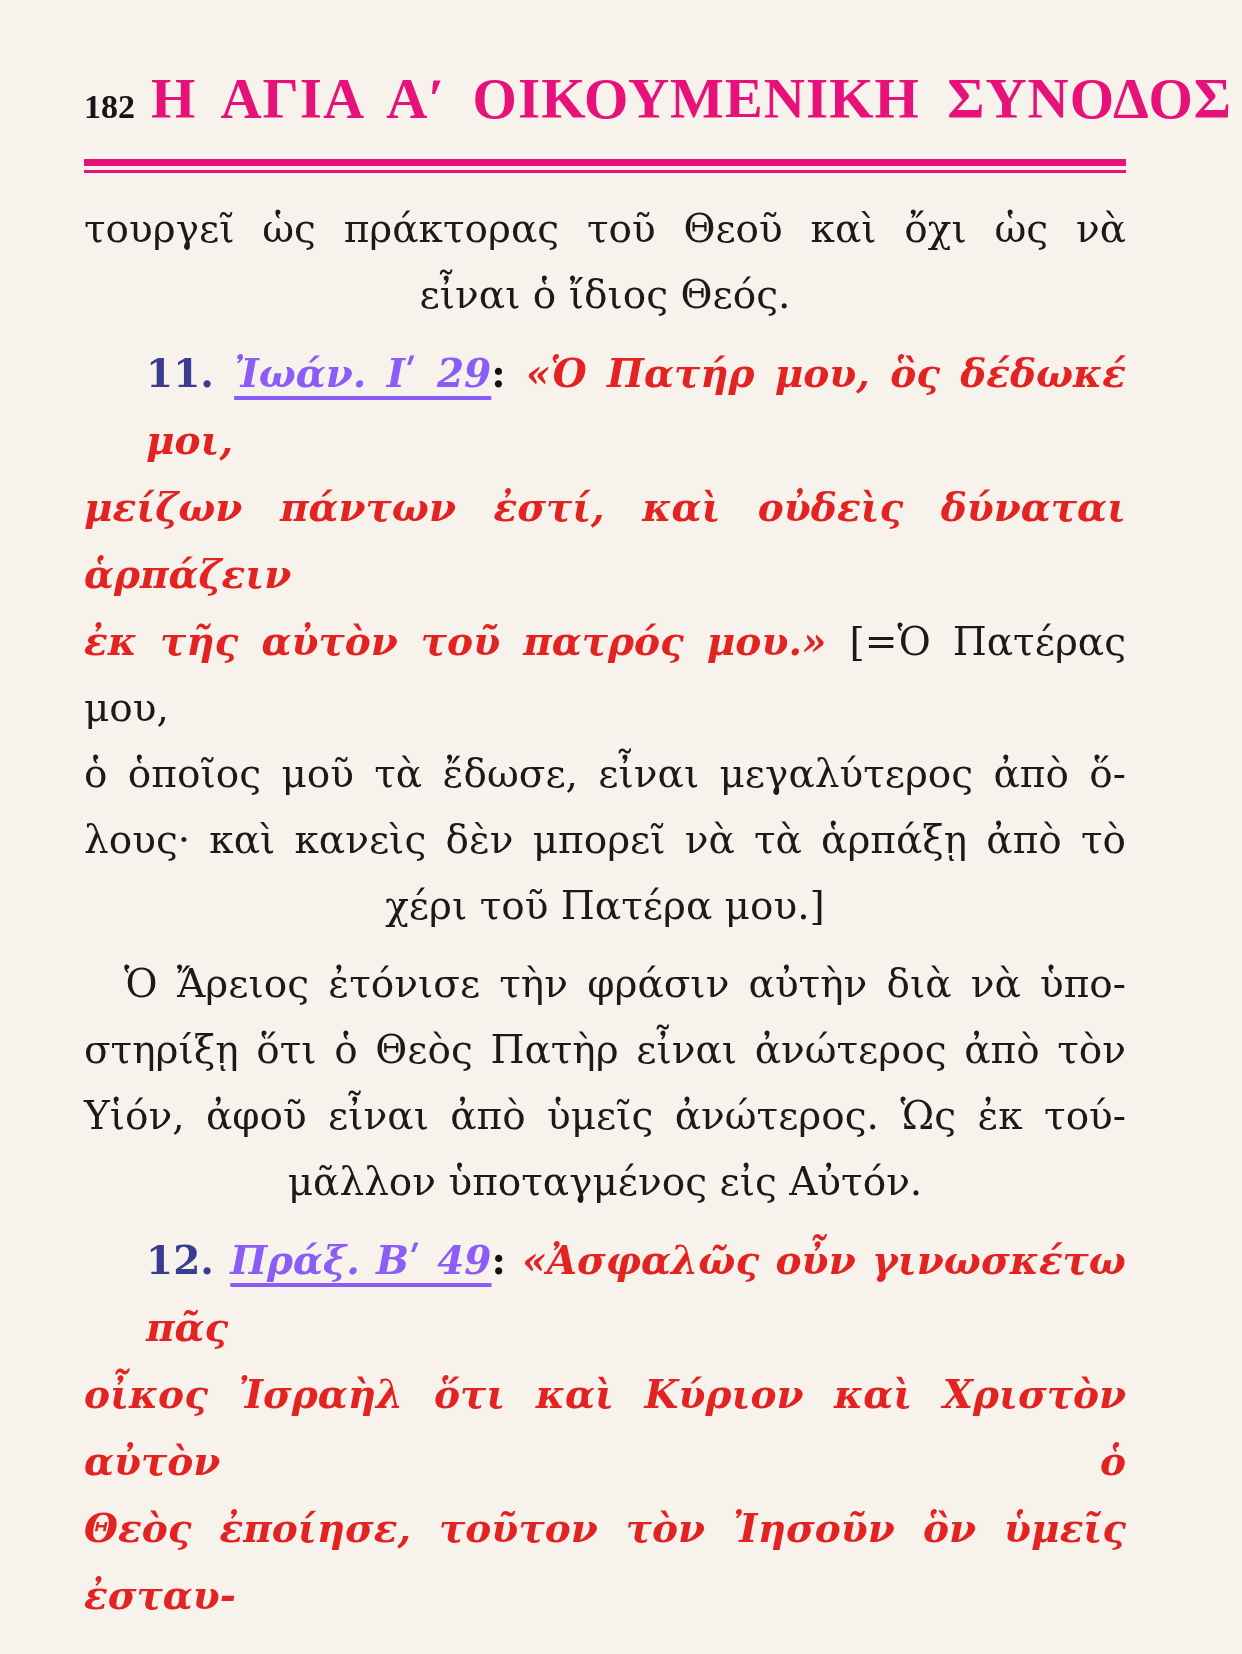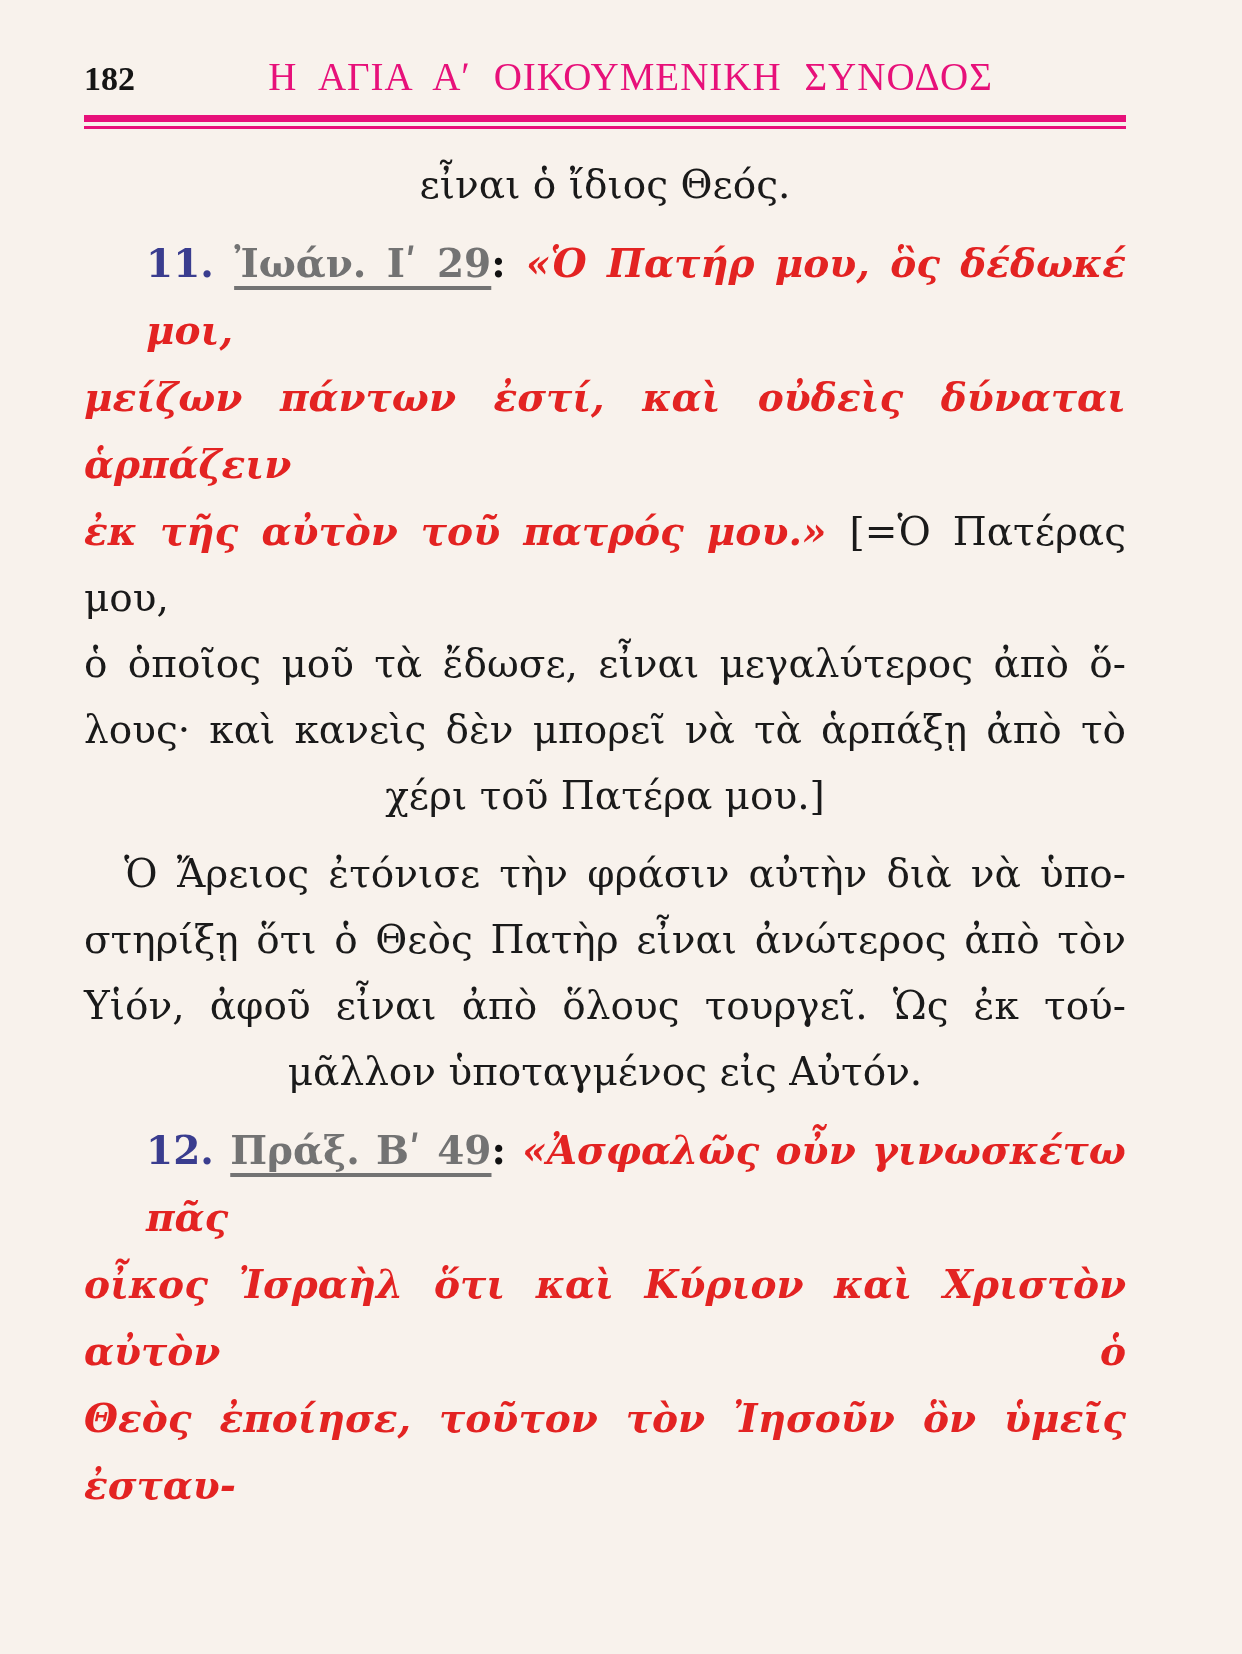--- a/index.html
+++ b/index.html
@@ -30,25 +30,25 @@
   }
   .pagenum {
     font-family: "Liberation Serif", "DejaVu Serif", serif;
     font-weight: bold;
     font-size: 34px;
     color: #151515;
     flex: 0 0 auto;
   }
   .title {
     flex: 1 1 auto;
-    margin: 4px;
+    margin: 16px;
     text-align: center;
     font-family: "Liberation Serif", "DejaVu Serif", serif;
-    font-weight: normal;
-    font-size: 39px;
+    font-weight: bold;
+    font-size: 57px;
     letter-spacing: 1px;
     word-spacing: 12px;
     color: var(--magenta);
     white-space: nowrap;
   }
   .rule { margin-top: 12px; }
   .rule-thick { height: 7px; background: var(--magenta); }
   .rule-thin  { height: 3px; background: var(--magenta); margin-top: 4px; }
   .body {
     margin-top: 23px;
@@ -69,22 +69,23 @@
   .seg-r {
     color: var(--red);
     font-weight: bold;
     font-style: italic;
   }
   .seg-n {
     color: var(--blue);
     font-weight: bold;
   }
   .seg-u {
-    color: #737373;
+    color: #8b5cf6;
     font-weight: bold;
+    font-style: italic;
     text-decoration: underline;
     text-decoration-thickness: 4px;
     text-underline-offset: 9px;
   }
   .seg-c {
     color: #111;
     font-weight: bold;
   }
 </style>
 </head>
@@ -93,28 +94,29 @@
 <div class="page">
   <div class="hdr">
     <span class="pagenum">182</span>
     <h1 class="title">Η ΑΓΙΑ Αʹ ΟΙΚΟΥΜΕΝΙΚΗ ΣΥΝΟΔΟΣ</h1>
   </div>
   <div class="rule">
     <div class="rule-thick"></div>
     <div class="rule-thin"></div>
   </div>
   <div class="body">
+      <div class="line j"><span class="seg-b">τουργεῖ ὡς πράκτορας τοῦ Θεοῦ καὶ ὄχι ὡς νὰ</span></div>
       <div class="line"><span class="seg-b">εἶναι ὁ ἴδιος Θεός.</span></div>
       <div class="line j gap ind-item"><span class="seg-n">11. </span><span class="seg-u">Ἰωάν. Ιʹ 29</span><span class="seg-c">: </span><span class="seg-r">«Ὁ Πατήρ μου, ὃς δέδωκέ μοι,</span></div>
       <div class="line j"><span class="seg-r">μείζων πάντων ἐστί, καὶ οὐδεὶς δύναται ἁρπάζειν</span></div>
       <div class="line j"><span class="seg-r">ἐκ τῆς αὐτὸν τοῦ πατρός μου.» </span><span class="seg-b">[=Ὁ Πατέρας μου,</span></div>
       <div class="line j"><span class="seg-b">ὁ ὁποῖος μοῦ τὰ ἔδωσε, εἶναι μεγαλύτερος ἀπὸ ὅ-</span></div>
       <div class="line j"><span class="seg-b">λους· καὶ κανεὶς δὲν μπορεῖ νὰ τὰ ἁρπάξῃ ἀπὸ τὸ</span></div>
       <div class="line"><span class="seg-b">χέρι τοῦ Πατέρα μου.]</span></div>
       <div class="line j gap ind-para"><span class="seg-b">Ὁ Ἄρειος ἐτόνισε τὴν φράσιν αὐτὴν διὰ νὰ ὑπο-</span></div>
       <div class="line j"><span class="seg-b">στηρίξῃ ὅτι ὁ Θεὸς Πατὴρ εἶναι ἀνώτερος ἀπὸ τὸν</span></div>
-      <div class="line j"><span class="seg-b">Υἱόν, ἀφοῦ εἶναι ἀπὸ ὅλους τουργεῖ. Ὡς ἐκ τού-</span></div>
+      <div class="line j"><span class="seg-b">Υἱόν, ἀφοῦ εἶναι ἀπὸ ὑμεῖς ἀνώτερος. Ὡς ἐκ τού-</span></div>
       <div class="line"><span class="seg-b">μᾶλλον ὑποταγμένος εἰς Αὐτόν.</span></div>
       <div class="line j gap ind-item"><span class="seg-n">12. </span><span class="seg-u">Πράξ. Βʹ 49</span><span class="seg-c">: </span><span class="seg-r">«Ἀσφαλῶς οὖν γινωσκέτω πᾶς</span></div>
       <div class="line j"><span class="seg-r">οἶκος Ἰσραὴλ ὅτι καὶ Κύριον καὶ Χριστὸν αὐτὸν ὁ</span></div>
       <div class="line j"><span class="seg-r">Θεὸς ἐποίησε, τοῦτον τὸν Ἰησοῦν ὃν ὑμεῖς ἐσταυ-</span></div>
     </div>
 </div>
 
 </body></html>

